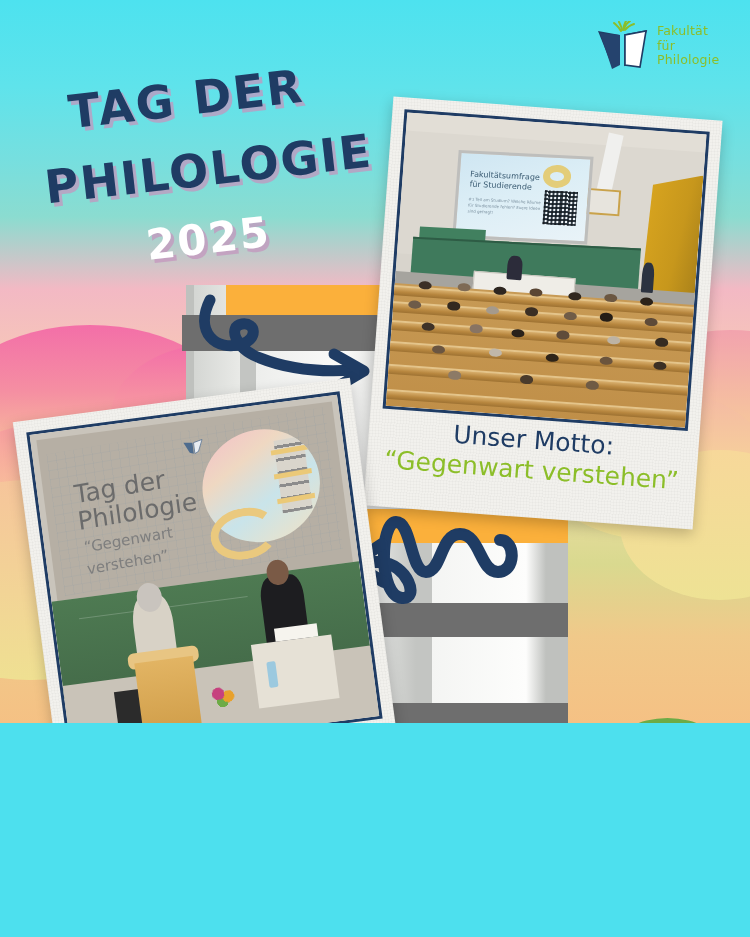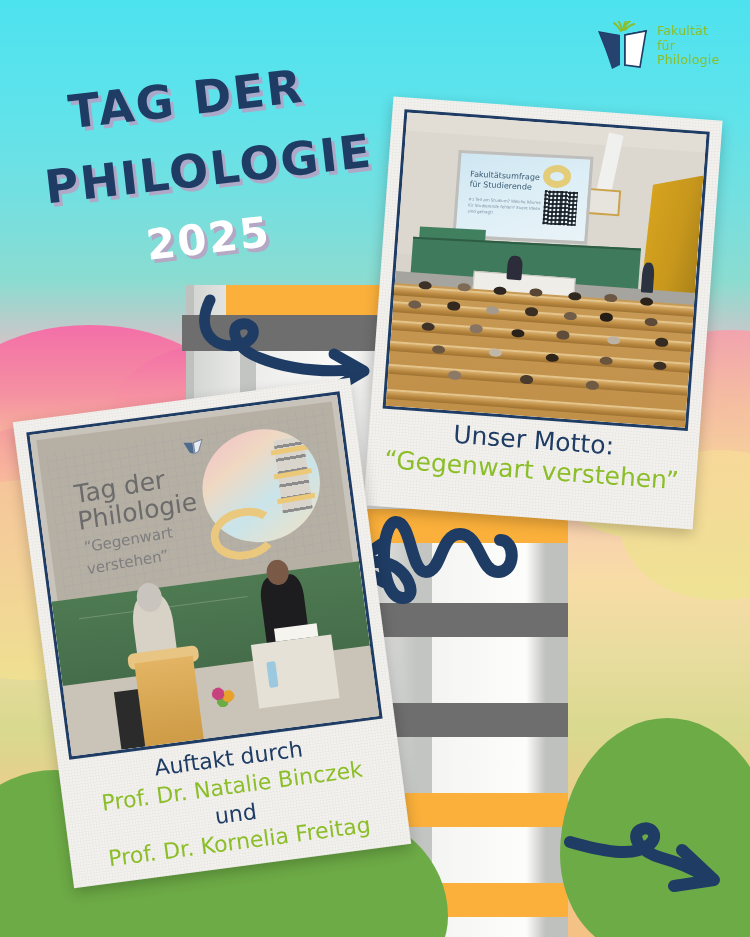--- a/index.html
+++ b/index.html
@@ -5,21 +5,21 @@
   * { margin:0; padding:0; box-sizing:border-box; }
   html,body { width:750px; height:937px; }
   body {
     font-family:"DejaVu Sans", sans-serif;
     overflow:hidden;
     position:relative;
     background:#4DE0EE;
   }
   #poster {
     position:absolute; inset:0;
-    width:750px; height:937px;
+    width:750px; height:723px;
     overflow:hidden;
   }
   
   .sky {
     position:absolute; inset:0;
     background:linear-gradient(180deg,
       #4DE2EF 0%,
       #5FE3EB 12%,
       #76DFDF 22%,
       #8BDCD0 30%,

